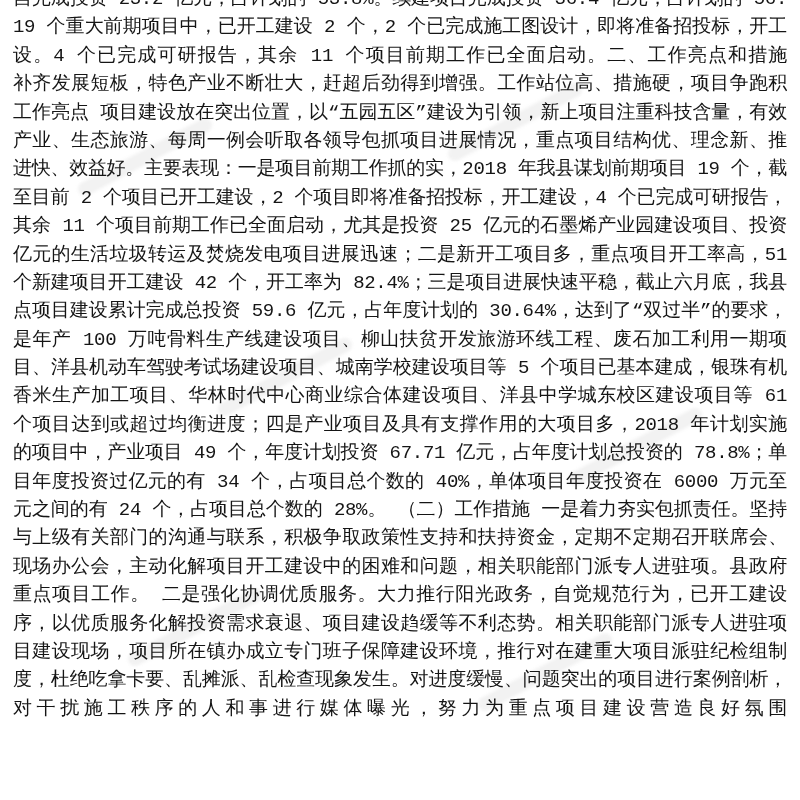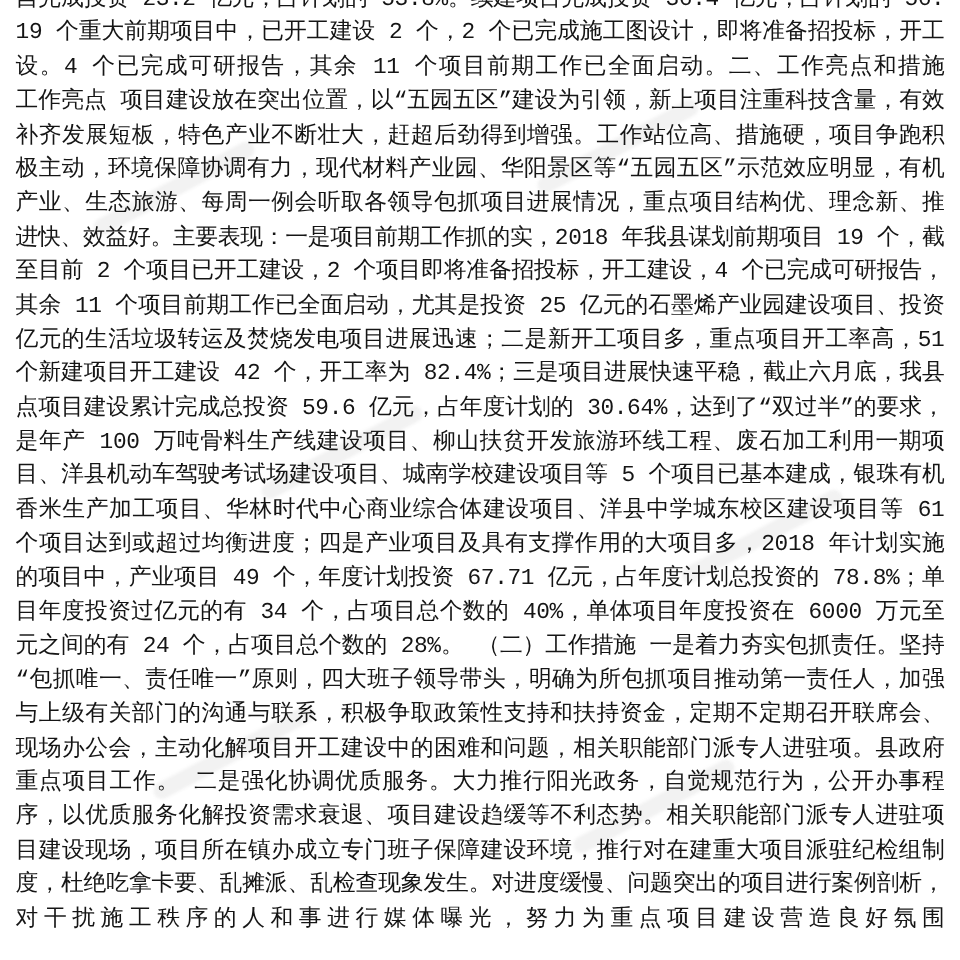--- a/index.html
+++ b/index.html
@@ -61,39 +61,37 @@
   <div class="watermark wm1"></div>
   <div class="watermark wm2"></div>
   <div class="watermark wm3"></div>
   <div class="watermark wm4"></div>
   <div class="watermark wm5"></div>
   <div class="watermark wm6"></div>
   <div class="text-block" style="color: rgb(21, 21, 21);">
       <div class="line">自完成投资 23.2 亿元，占计划的 53.8%。续建项目完成投资 36.4 亿元，占计划的 56.3%。</div>
       <div class="line">19 个重大前期项目中，已开工建设 2 个，2 个已完成施工图设计，即将准备招投标，开工建</div>
       <div class="line">设。4 个已完成可研报告，其余 11 个项目前期工作已全面启动。二、工作亮点和措施 （一）</div>
+      <div class="line">补齐发展短板，特色产业不断壮大，赶超后劲得到增强。工作站位高、措施硬，项目争跑积</div>
       <div class="line">工作亮点 项目建设放在突出位置，以“五园五区”建设为引领，新上项目注重科技含量，有效</div>
-      <div class="line">补齐发展短板，特色产业不断壮大，赶超后劲得到增强。工作站位高、措施硬，项目争跑积</div>
-      <div class="line">极主动，环境保障协调有力，现代材料产业园、华阳景区等“五园五区”示范效应明显，有机</div>
       <div class="line">产业、生态旅游、每周一例会听取各领导包抓项目进展情况，重点项目结构优、理念新、推</div>
       <div class="line">进快、效益好。主要表现：一是项目前期工作抓的实，2018 年我县谋划前期项目 19 个，截</div>
       <div class="line">至目前 2 个项目已开工建设，2 个项目即将准备招投标，开工建设，4 个已完成可研报告，</div>
       <div class="line">其余 11 个项目前期工作已全面启动，尤其是投资 25 亿元的石墨烯产业园建设项目、投资 3</div>
       <div class="line">亿元的生活垃圾转运及焚烧发电项目进展迅速；二是新开工项目多，重点项目开工率高，51</div>
       <div class="line">个新建项目开工建设 42 个，开工率为 82.4%；三是项目进展快速平稳，截止六月底，我县重</div>
       <div class="line">点项目建设累计完成总投资 59.6 亿元，占年度计划的 30.64%，达到了“双过半”的要求，特别</div>
       <div class="line">是年产 100 万吨骨料生产线建设项目、柳山扶贫开发旅游环线工程、废石加工利用一期项</div>
       <div class="line">目、洋县机动车驾驶考试场建设项目、城南学校建设项目等 5 个项目已基本建成，银珠有机</div>
       <div class="line">香米生产加工项目、华林时代中心商业综合体建设项目、洋县中学城东校区建设项目等 61</div>
       <div class="line">个项目达到或超过均衡进度；四是产业项目及具有支撑作用的大项目多，2018 年计划实施</div>
       <div class="line">的项目中，产业项目 49 个，年度计划投资 67.71 亿元，占年度计划总投资的 78.8%；单体项</div>
       <div class="line">目年度投资过亿元的有 34 个，占项目总个数的 40%，单体项目年度投资在 6000 万元至 1 亿</div>
       <div class="line">元之间的有 24 个，占项目总个数的 28%。 （二）工作措施 一是着力夯实包抓责任。坚持</div>
-      <div class="line">“包抓唯一、责任唯一”原则，四大班子领导带头，明确为所包抓项目推动第一责任人，加强</div>
       <div class="line">与上级有关部门的沟通与联系，积极争取政策性支持和扶持资金，定期不定期召开联席会、</div>
       <div class="line">现场办公会，主动化解项目开工建设中的困难和问题，相关职能部门派专人进驻项。县政府</div>
-      <div class="line">重点项目工作。 二是强化协调优质服务。大力推行阳光政务，自觉规范行为，公开办事程</div>
+      <div class="line">重点项目工作。 二是强化协调优质服务。大力推行阳光政务，自觉规范行为，已开工建设</div>
       <div class="line">序，以优质服务化解投资需求衰退、项目建设趋缓等不利态势。相关职能部门派专人进驻项</div>
       <div class="line">目建设现场，项目所在镇办成立专门班子保障建设环境，推行对在建重大项目派驻纪检组制</div>
       <div class="line">度，杜绝吃拿卡要、乱摊派、乱检查现象发生。对进度缓慢、问题突出的项目进行案例剖析，</div>
       <div class="line">对干扰施工秩序的人和事进行媒体曝光，努力为重点项目建设营造良好氛围</div>
     </div>
 </div>
 
 </body></html>

